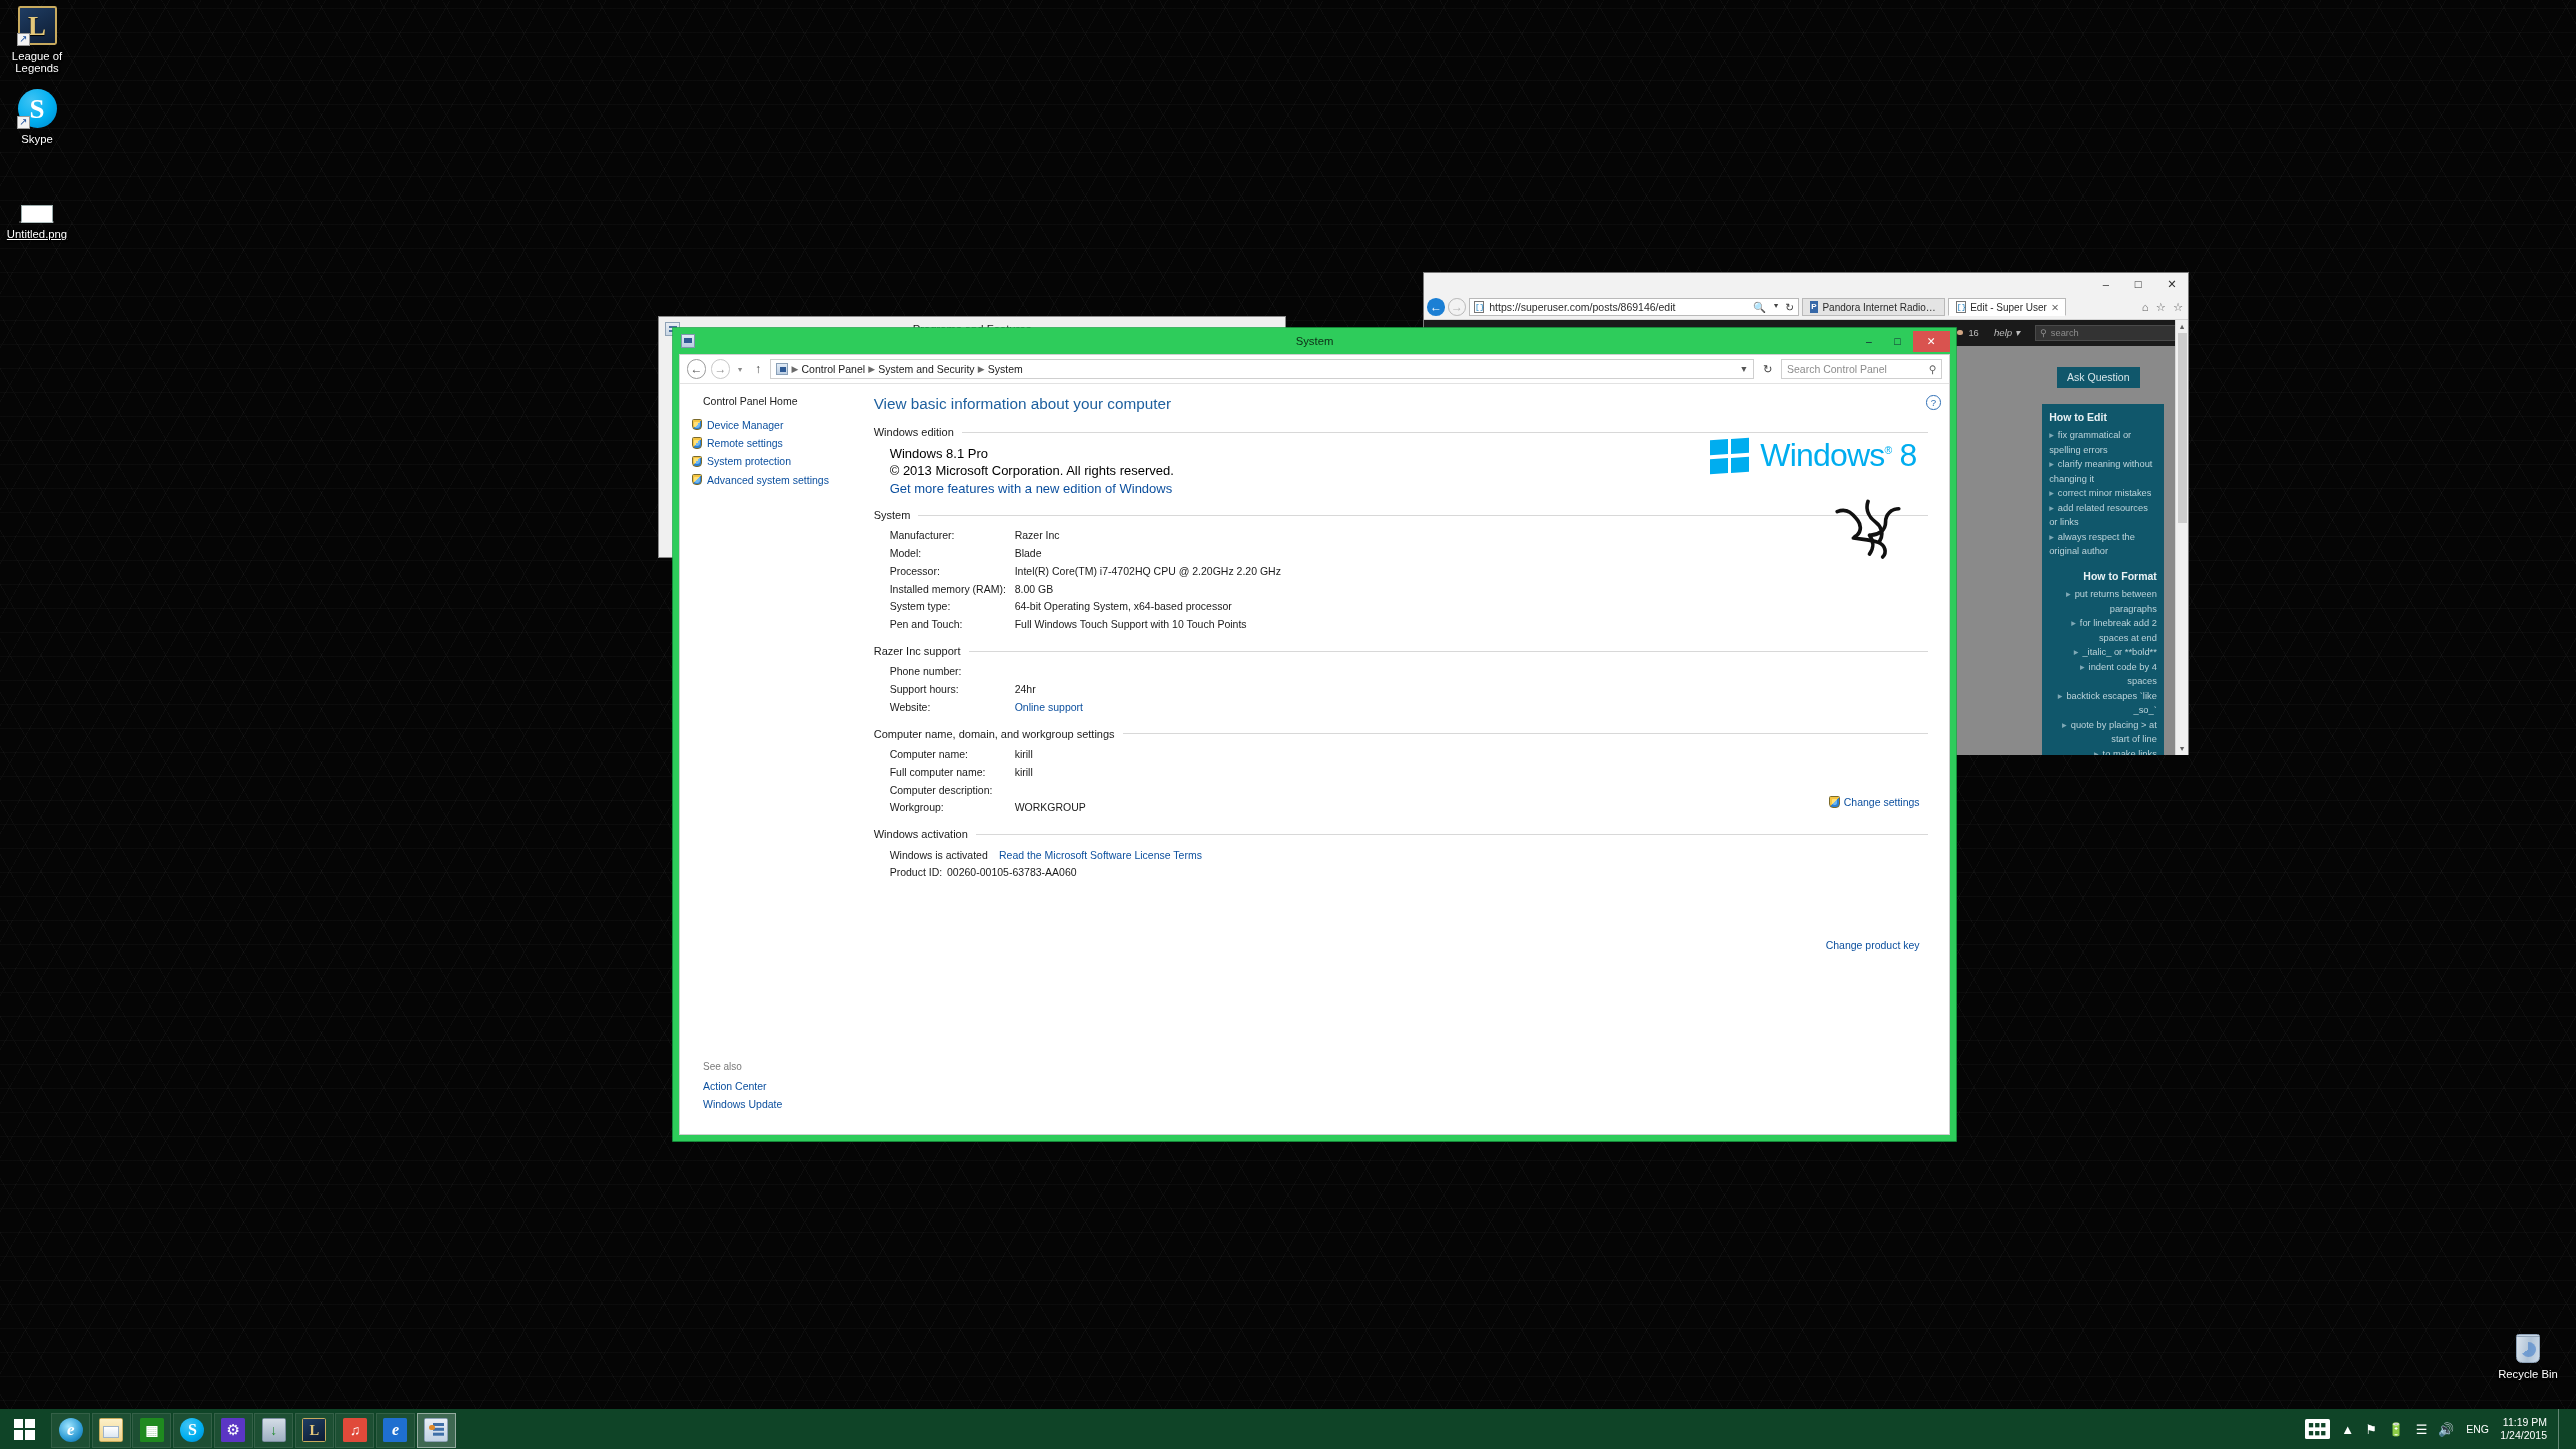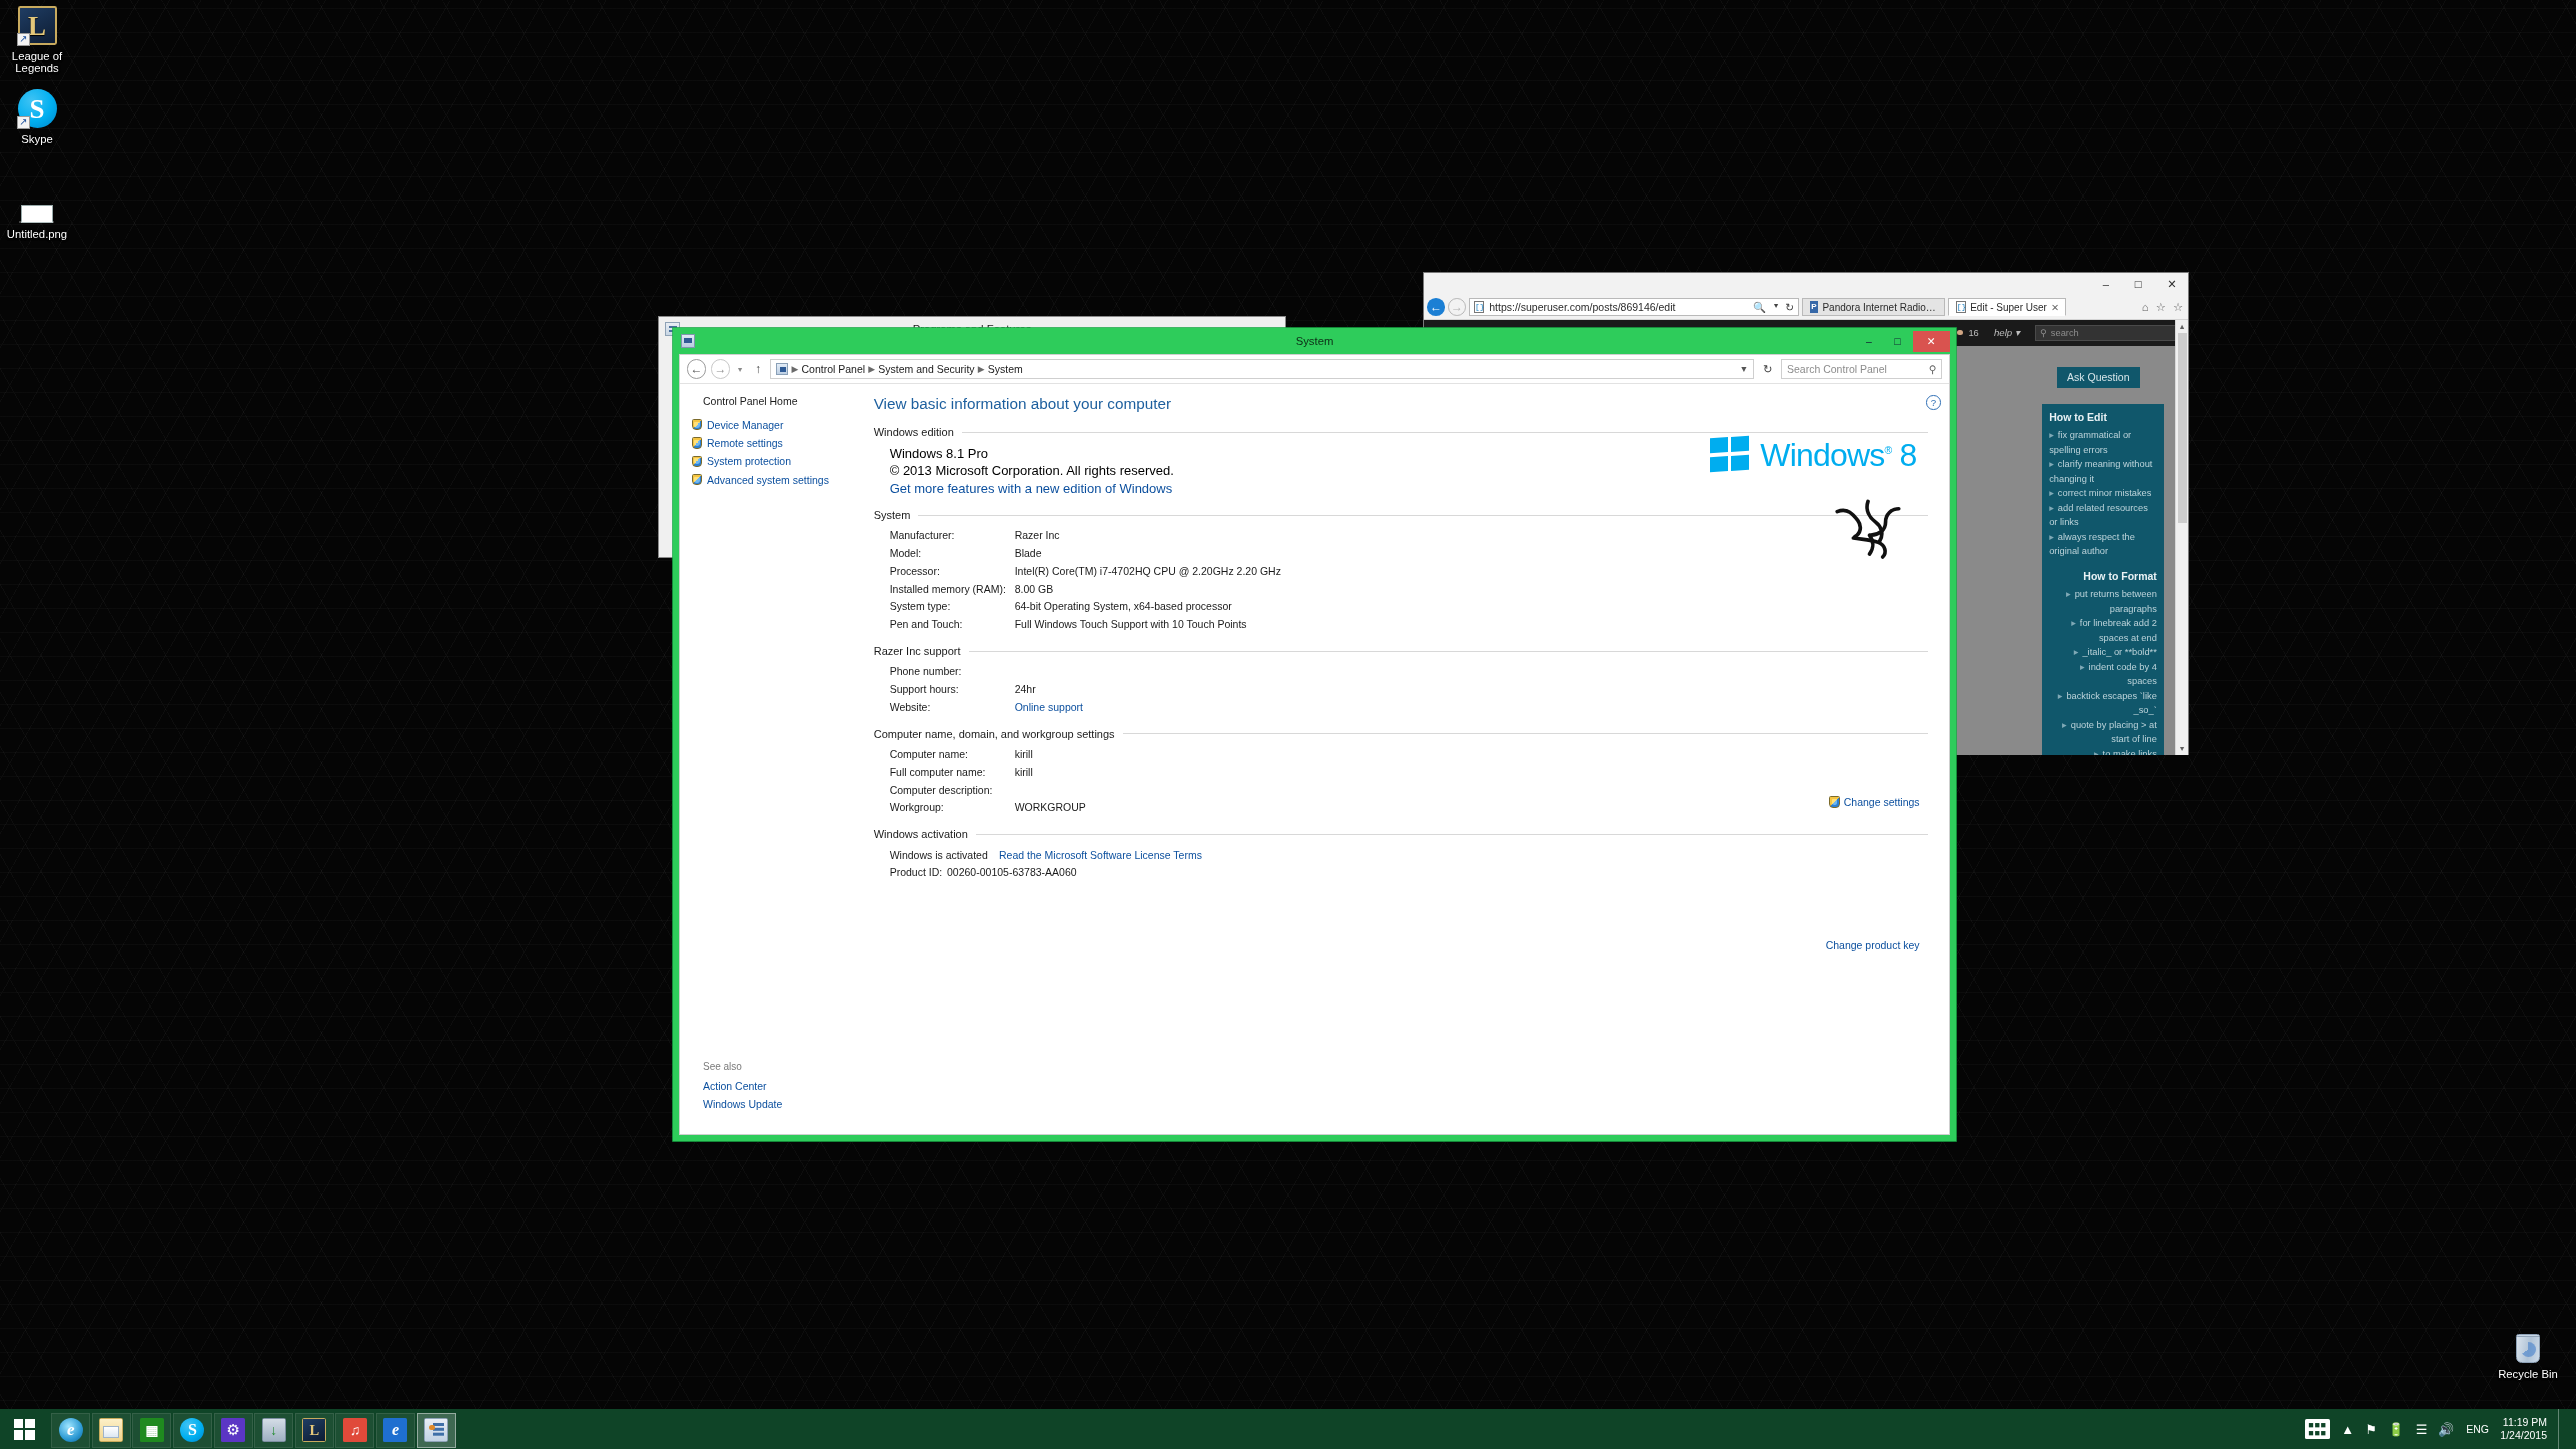--- a/index.html
+++ b/index.html
@@ -502,21 +502,21 @@
   .sec-head .rule { flex:1 1 auto; height:0.8px; background:#d8d8d8; }
   .kv { display:flex; font-size:10.5px; color:#1a1a1a; line-height: 17.7px; }
   .kv .k { flex: 0 0 135px; padding-left: 16px; }
   .kv .v { flex: 1 1 auto; margin-left: 6px; }
   .kv .v a, .lnk { color:#0b4f9e; text-decoration:none; cursor:pointer; }
   .indent { padding-left: 16px; }
   .blk { margin-bottom: 11.3px; }
 
   #win-logo-area {
     position:absolute; right: 32px; top: 53px;
-    display:flex; align-items:flex-start; gap: 11.3px;
+    display:flex; align-items:center; gap: 11.3px;
   }
   .win8-tiles {
     width: 39px; height: 34px;
     display:grid; grid-template-columns: 1fr 1fr; grid-template-rows: 1fr 1fr;
     gap: 3.2px;
     transform: skewY(-4deg);
   }
   .win8-tiles span { background:#00adef; display:block; }
   .win8-word { color:#00adef; font-size: 32px; letter-spacing:-0.8px; }
   .win8-word sup { font-size: 10.5px; vertical-align: super; }
@@ -550,21 +550,21 @@
   </div>
 
   <div class="desk-icon" style="left:0px; top:89px;">
     <div class="glyph">
       <div class="icon-skype" style="width:39px;height:39px;">S</div>
       <div class="shortcut-arrow">↗</div>
     </div>
     <span class="cap">Skype</span>
   </div>
 
-  <div class="desk-icon" style="left:0px; top:184px;">
+  <div class="desk-icon" style="left:0px; top:184px;text-decoration:underline;">
     <div class="glyph icon-png">
       <div class="thumb"></div>
       <div class="thumb-shadow"></div>
     </div>
     <span class="cap">Untitled.png</span>
   </div>
 
   <div class="desk-icon" style="left:2491px; top:1324px;">
     <div class="glyph icon-bin">
       <div class="bin-body">

